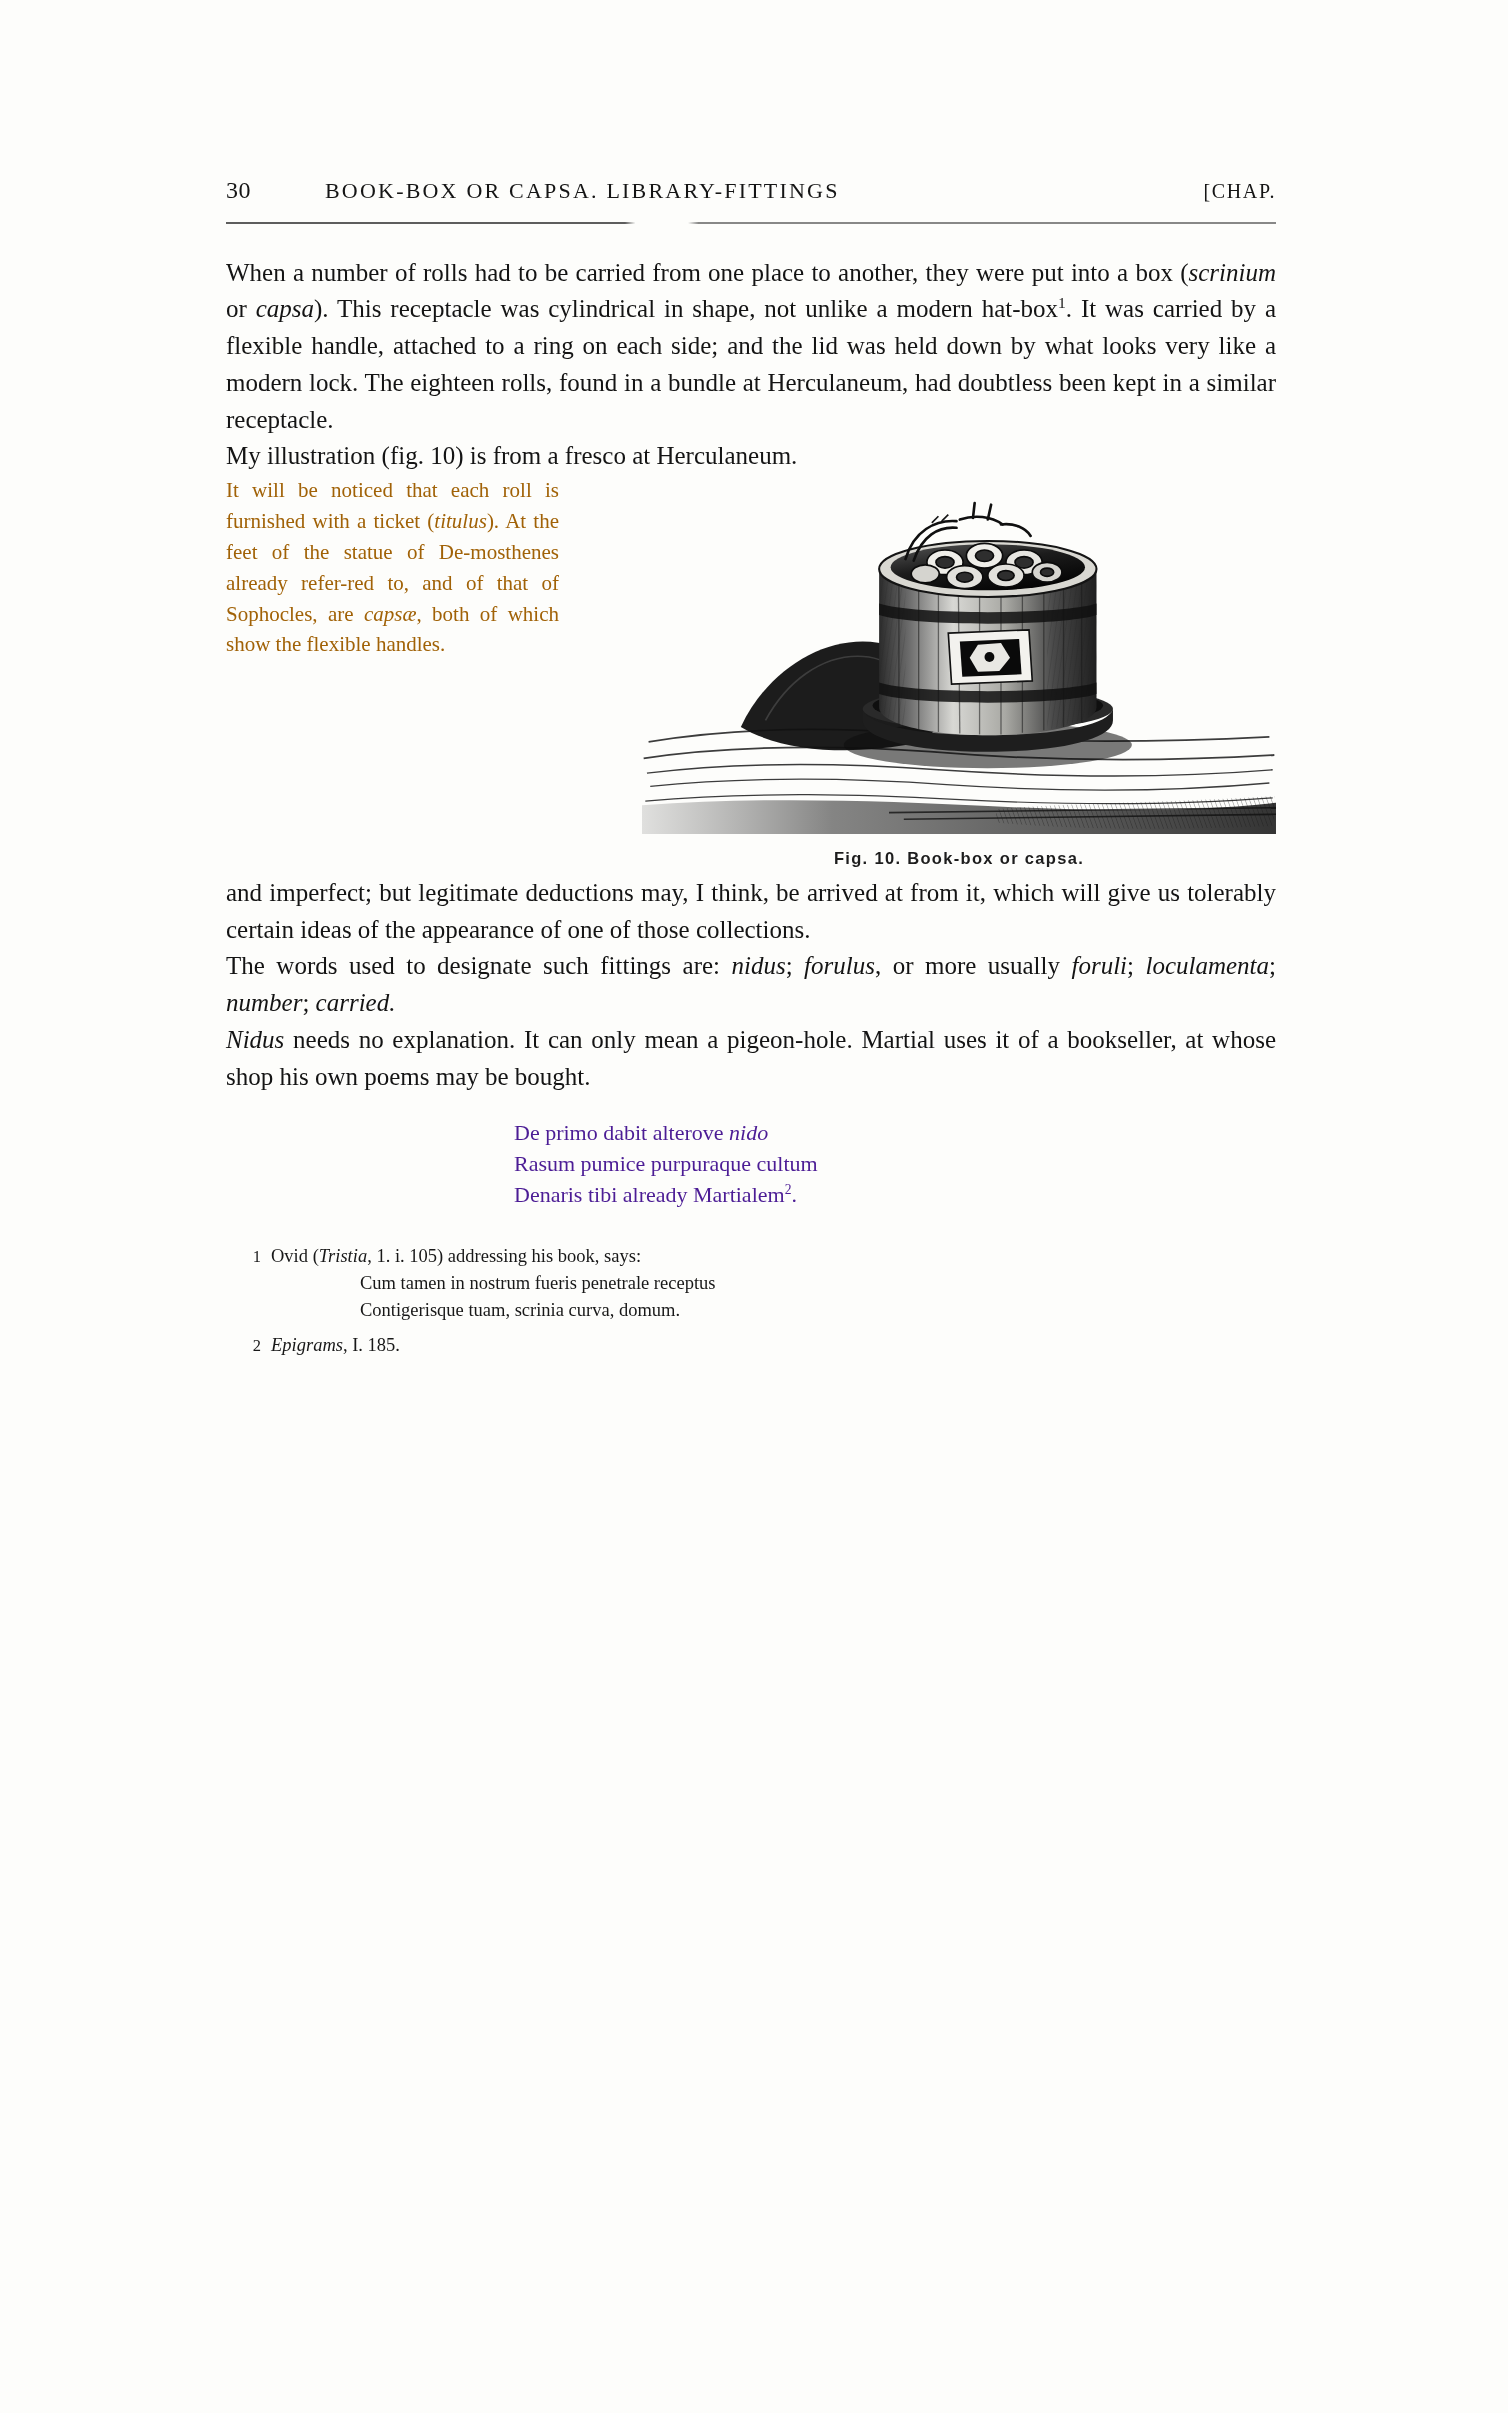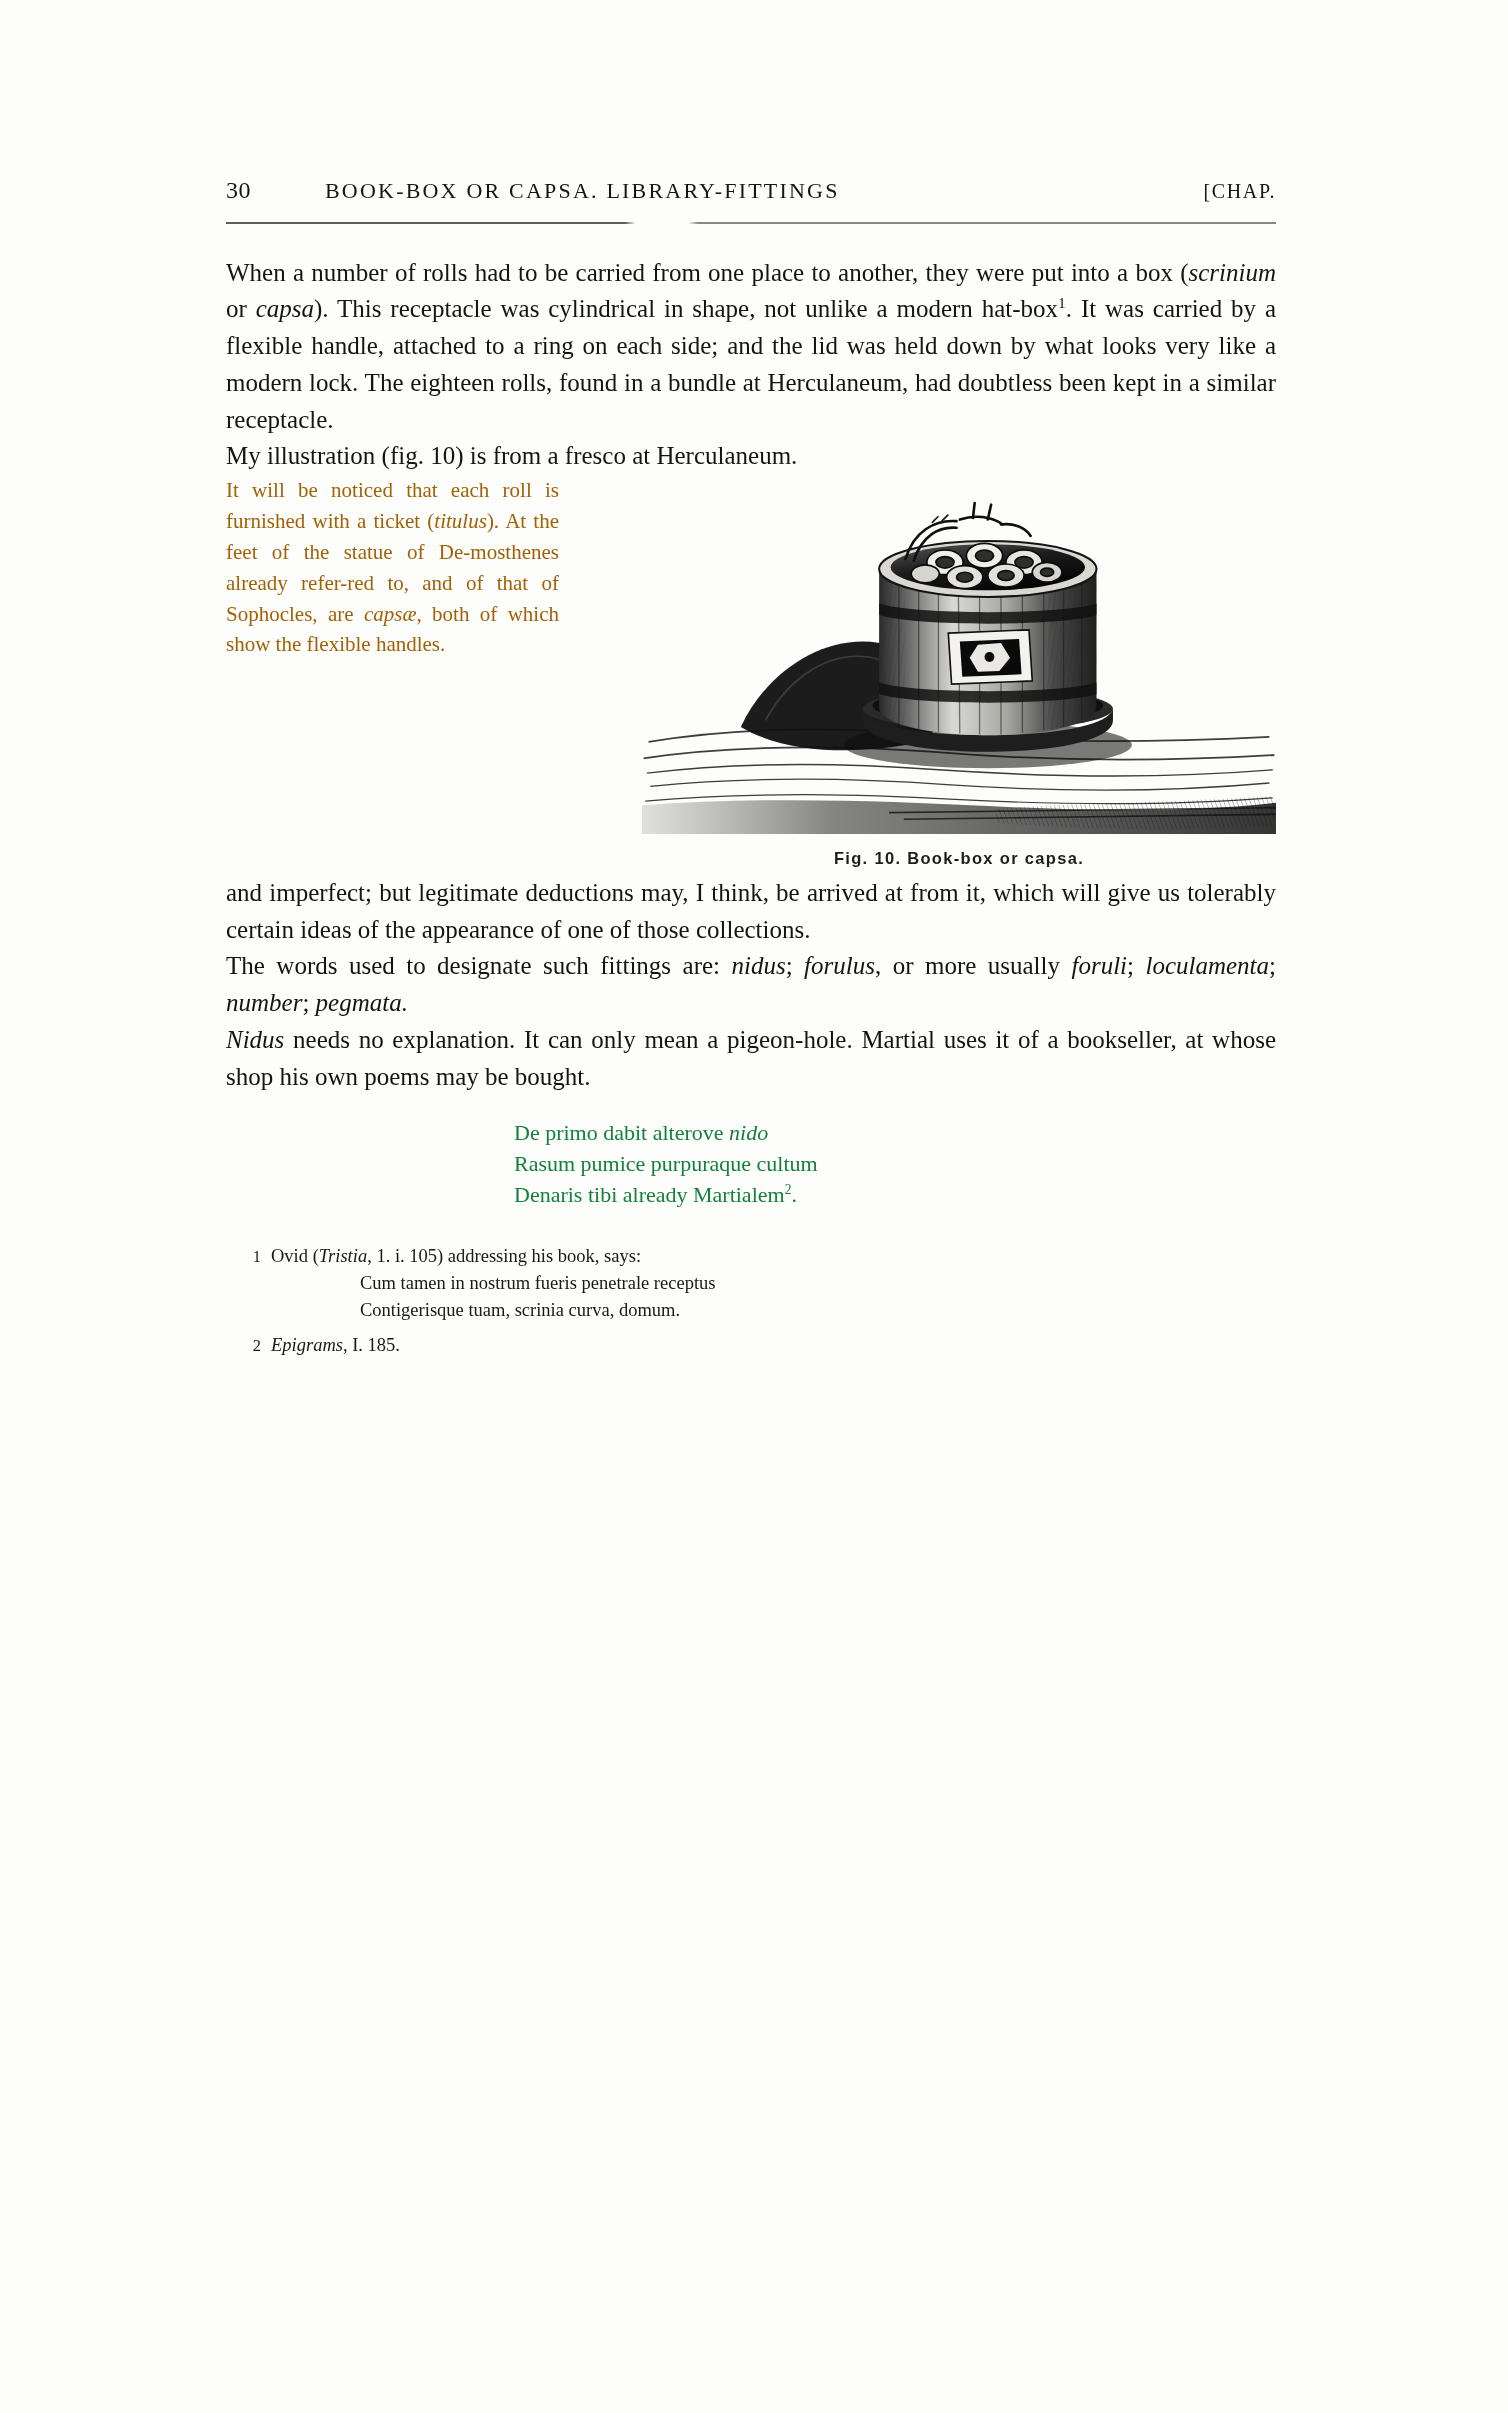--- a/index.html
+++ b/index.html
@@ -119,21 +119,21 @@
     line-height: 1.47;
     text-align: justify;
     color: #a16207;
   }
   
   .quote {
     margin: 21.4px 0 0 0;
     padding-left: 288px;
     font-size: 22px;
     line-height: 1.42;
-    color: #15803d;
+    color: #4c1d95;
   }
   .quote div { white-space: nowrap; }
   
   .footnotes {
     margin-top: 33px;
     font-size: 18.5px;
     line-height: 1.45;
     color: #181818;
   }
   .fn {
@@ -298,21 +298,21 @@
           <div class="figcap">Fig. 10.   Book-box or capsa.</div>
         </div>
 
         <div class="narrow">
           <p><span>It will be noticed that each roll is furnished with a ticket (</span><i>titulus</i><span>).  At the feet of the statue of De-mosthenes already refer-red to, and of that of Sophocles, are </span><i>capsæ</i><span>, both of which show the flexible handles.</span></p>
         </div>
       </div>
 
       <p><span>and imperfect; but legitimate deductions may, I think, be arrived at from it, which will give us tolerably certain ideas of the appearance of one of those collections.</span></p>
 
-      <p class="indent"><span>The words used to designate such fittings are: </span><i>nidus</i><span>; </span><i>forulus</i><span>, or more usually </span><i>foruli</i><span>; </span><i>loculamenta</i><span>; </span><i>number</i><span>; </span><i>pegmata.</i></p>
+      <p class="indent"><span>The words used to designate such fittings are: </span><i>nidus</i><span>; </span><i>forulus</i><span>, or more usually </span><i>foruli</i><span>; </span><i>loculamenta</i><span>; </span><i>number</i><span>; </span><i>carried.</i></p>
 
       <p class="indent"><i>Nidus</i><span> needs no explanation.  It can only mean a pigeon-hole.  Martial uses it of a bookseller, at whose shop his own poems may be bought.</span></p>
 
       <div class="quote">
         <div><span>De primo dabit alterove </span><i>nido</i></div>
         <div>Rasum pumice purpuraque cultum</div>
         <div><span>Denaris tibi already Martialem</span><sup>2</sup><span>.</span></div>
       </div>
 
       <div class="footnotes">

